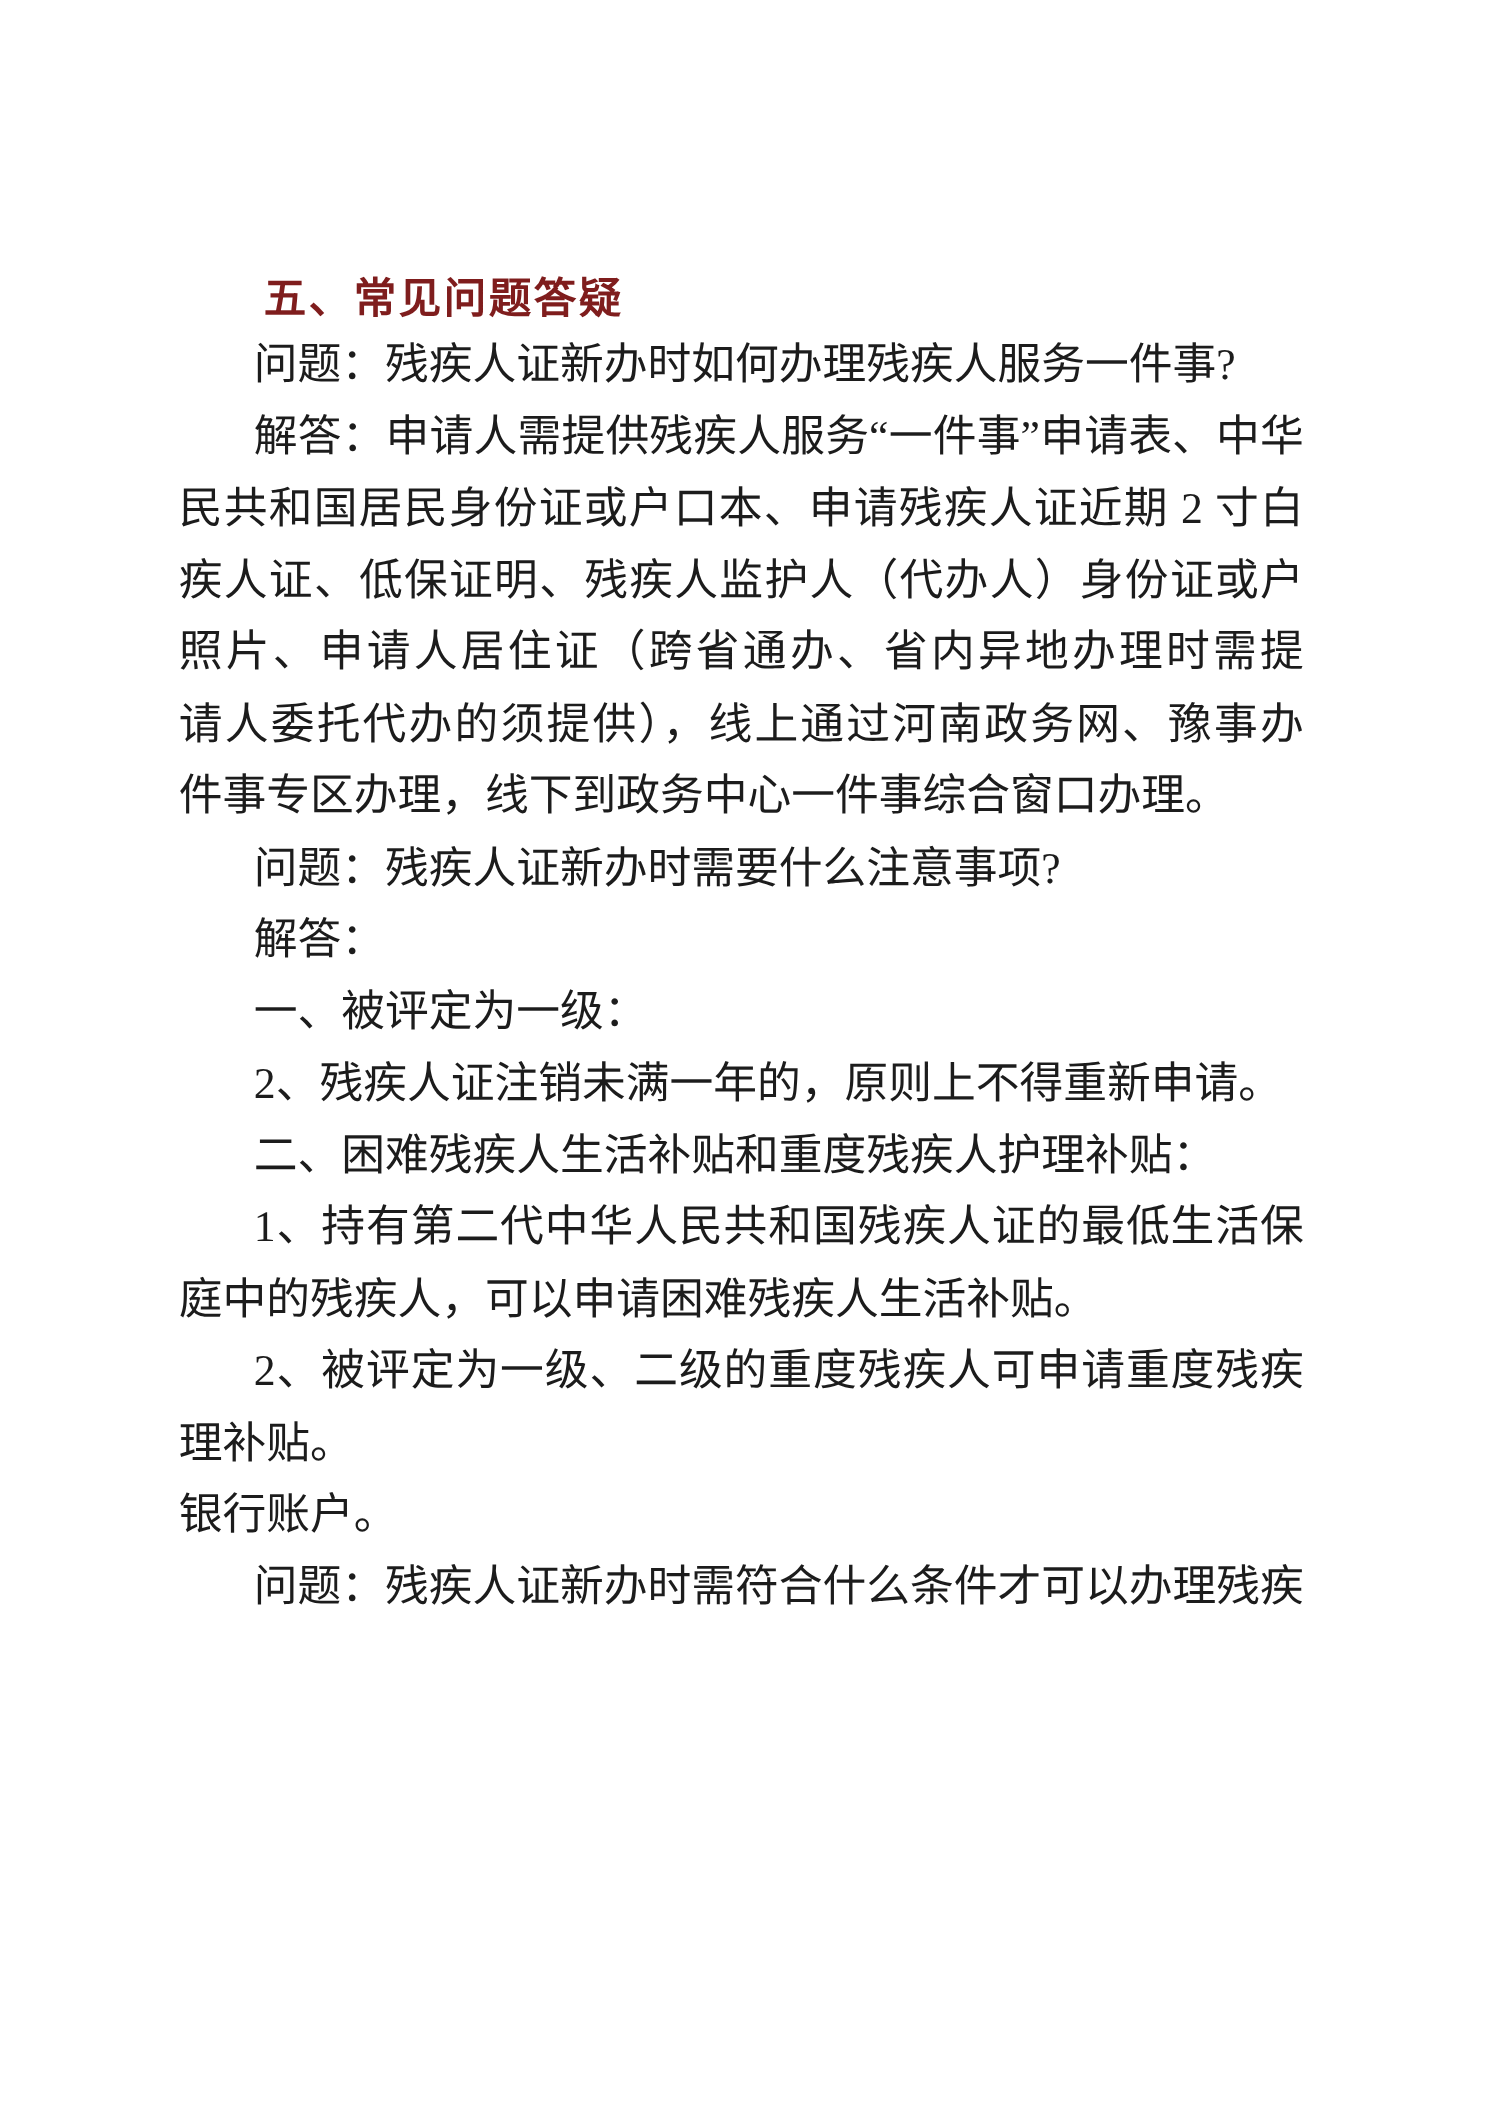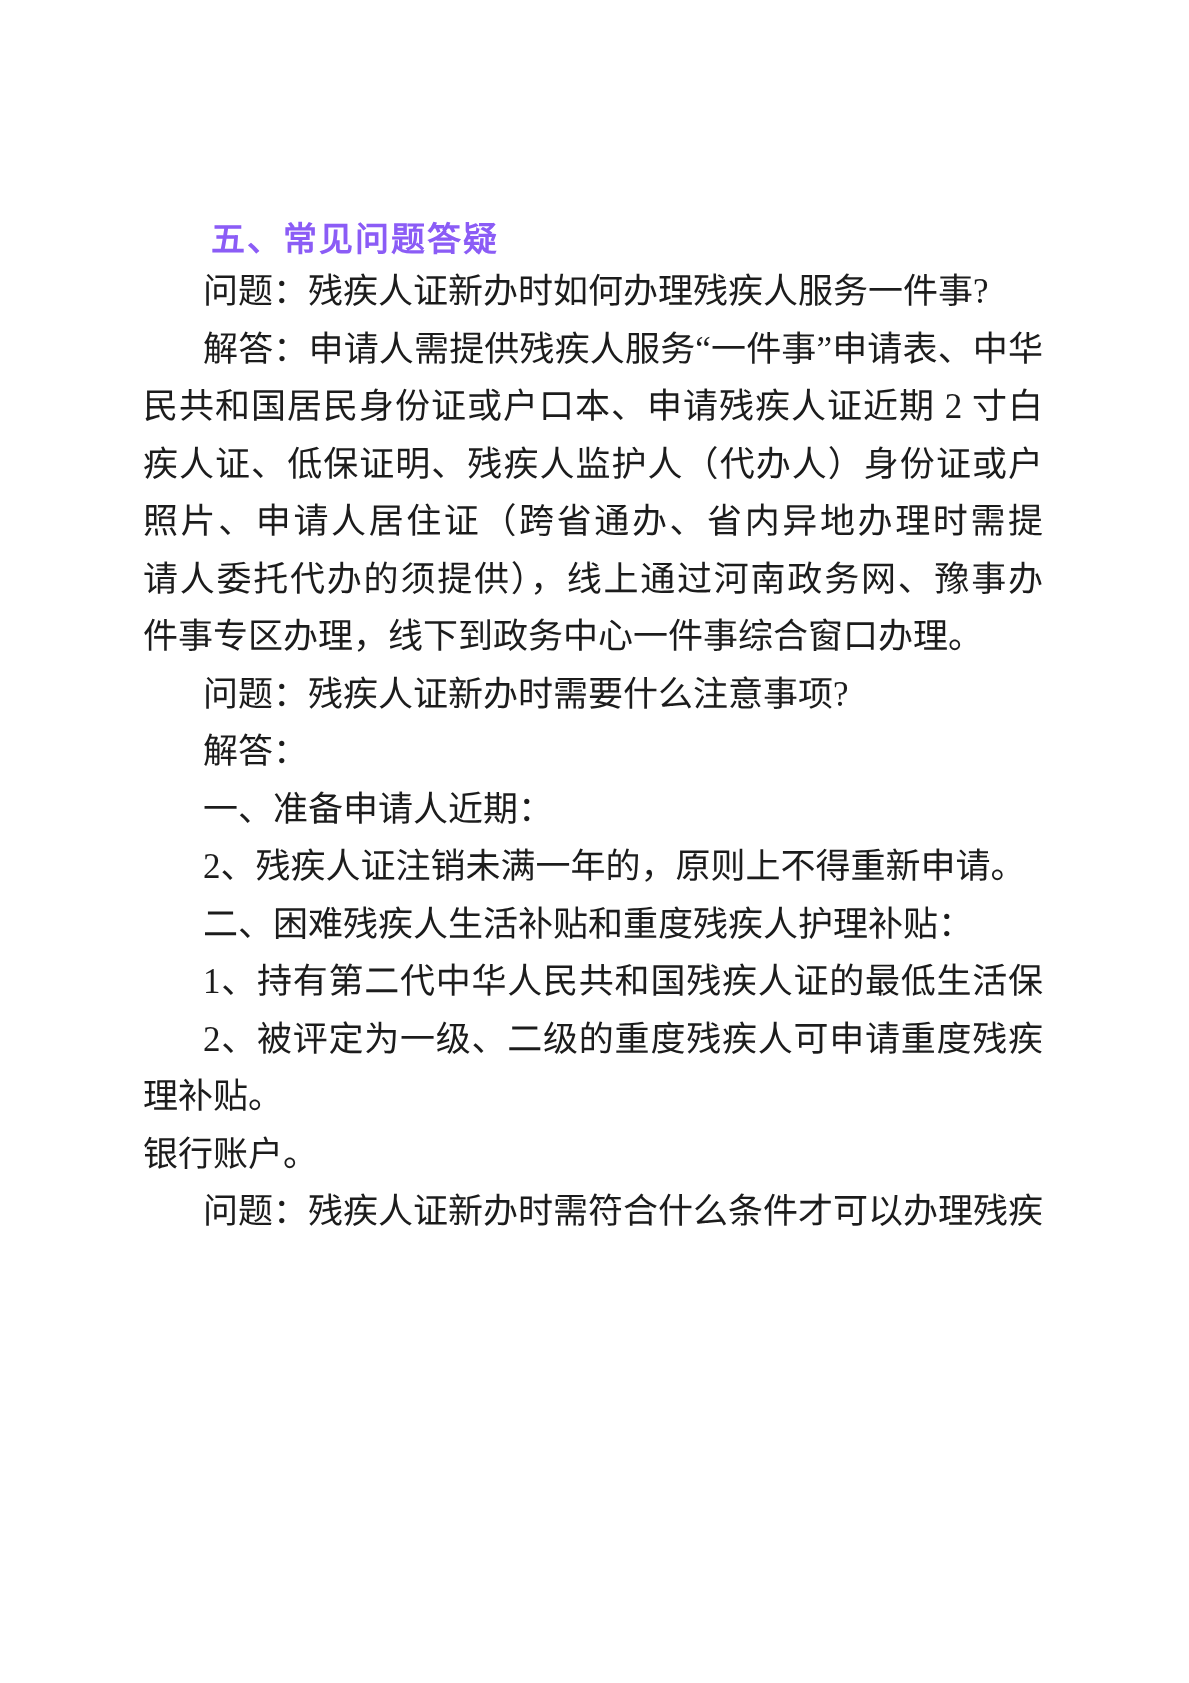--- a/index.html
+++ b/index.html
@@ -18,21 +18,21 @@
     overflow: hidden;
     padding: 219px 146px 0 143px;
     color: #1a1a1a;
   }
   .heading {
     margin: 0;
     font-family: "Liberation Sans", "DejaVu Sans", sans-serif;
     font-weight: bold;
     font-size: 34px;
     line-height: 40px;
-    color: #8b5cf6;
+    color: #7f1d1d;
     text-indent: 68px;
     letter-spacing: 2px;
     white-space: nowrap;
   }
   .doc-body {
     margin-top: 4px;
     width: 900px;
   }
   .para { margin: 0; padding: 0; }
   .line {
@@ -66,30 +66,31 @@
         <div class="line justify">请人委托代办的须提供），线上通过河南政务网、豫事办 APP 一</div>
         <div class="line">件事专区办理，线下到政务中心一件事综合窗口办理。</div>
       </div>
       <div class="para">
         <div class="line first">问题：残疾人证新办时需要什么注意事项?</div>
       </div>
       <div class="para">
         <div class="line first">解答：</div>
       </div>
       <div class="para">
-        <div class="line first">一、准备申请人近期：</div>
+        <div class="line first">一、被评定为一级：</div>
       </div>
       <div class="para">
         <div class="line first">2、残疾人证注销未满一年的，原则上不得重新申请。</div>
       </div>
       <div class="para">
         <div class="line first">二、困难残疾人生活补贴和重度残疾人护理补贴：</div>
       </div>
       <div class="para">
         <div class="line first justify">1、持有第二代中华人民共和国残疾人证的最低生活保障家</div>
+        <div class="line">庭中的残疾人，可以申请困难残疾人生活补贴。</div>
       </div>
       <div class="para">
         <div class="line first justify">2、被评定为一级、二级的重度残疾人可申请重度残疾人护</div>
         <div class="line">理补贴。</div>
       </div>
       <div class="para">
         <div class="line">银行账户。</div>
       </div>
       <div class="para">
         <div class="line first">问题：残疾人证新办时需符合什么条件才可以办理残疾人一</div>

